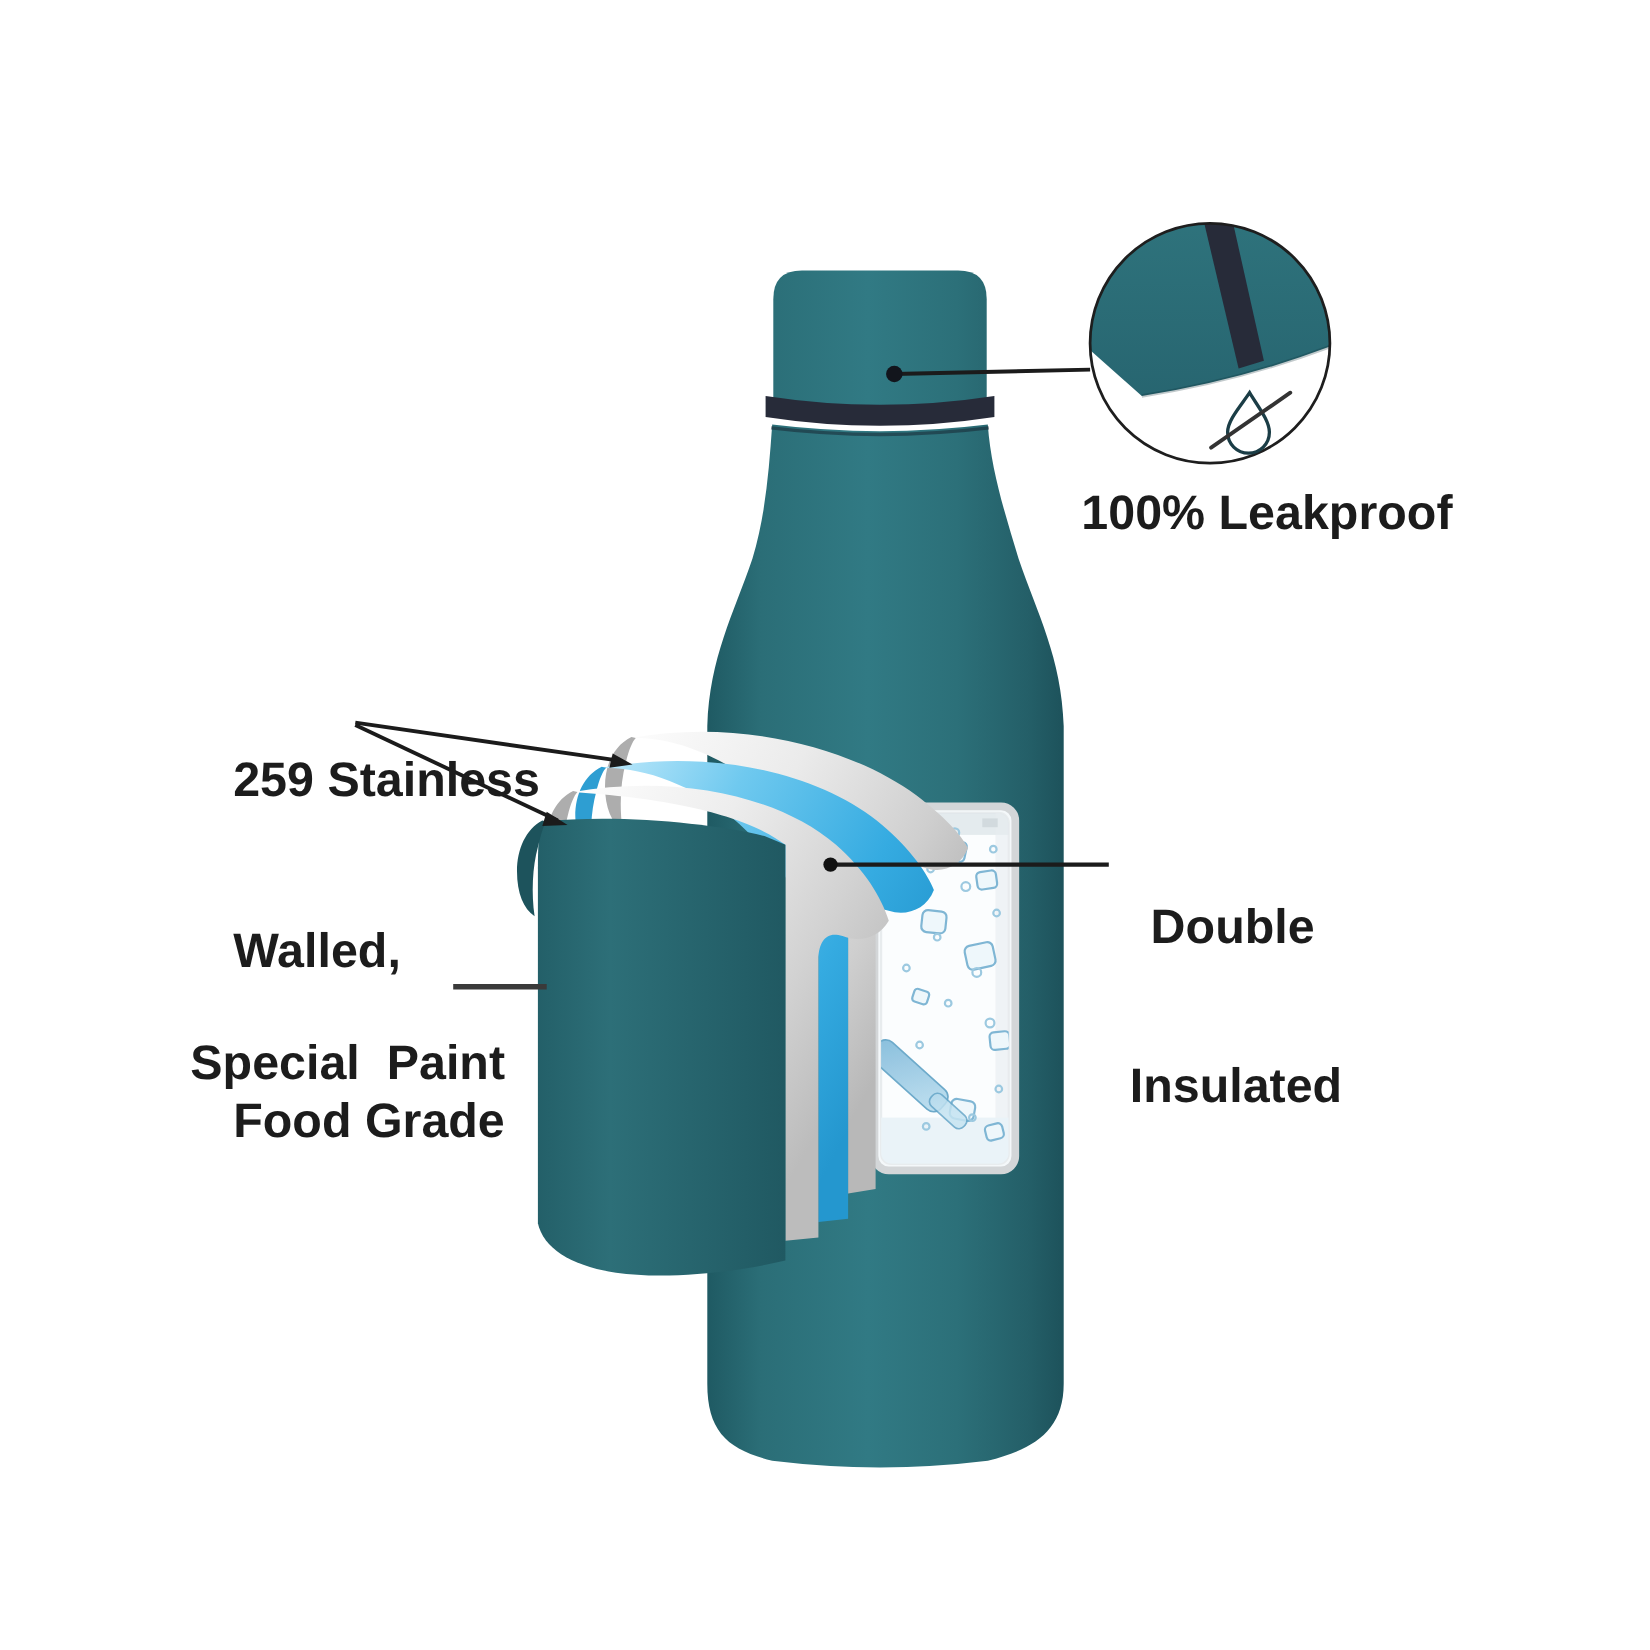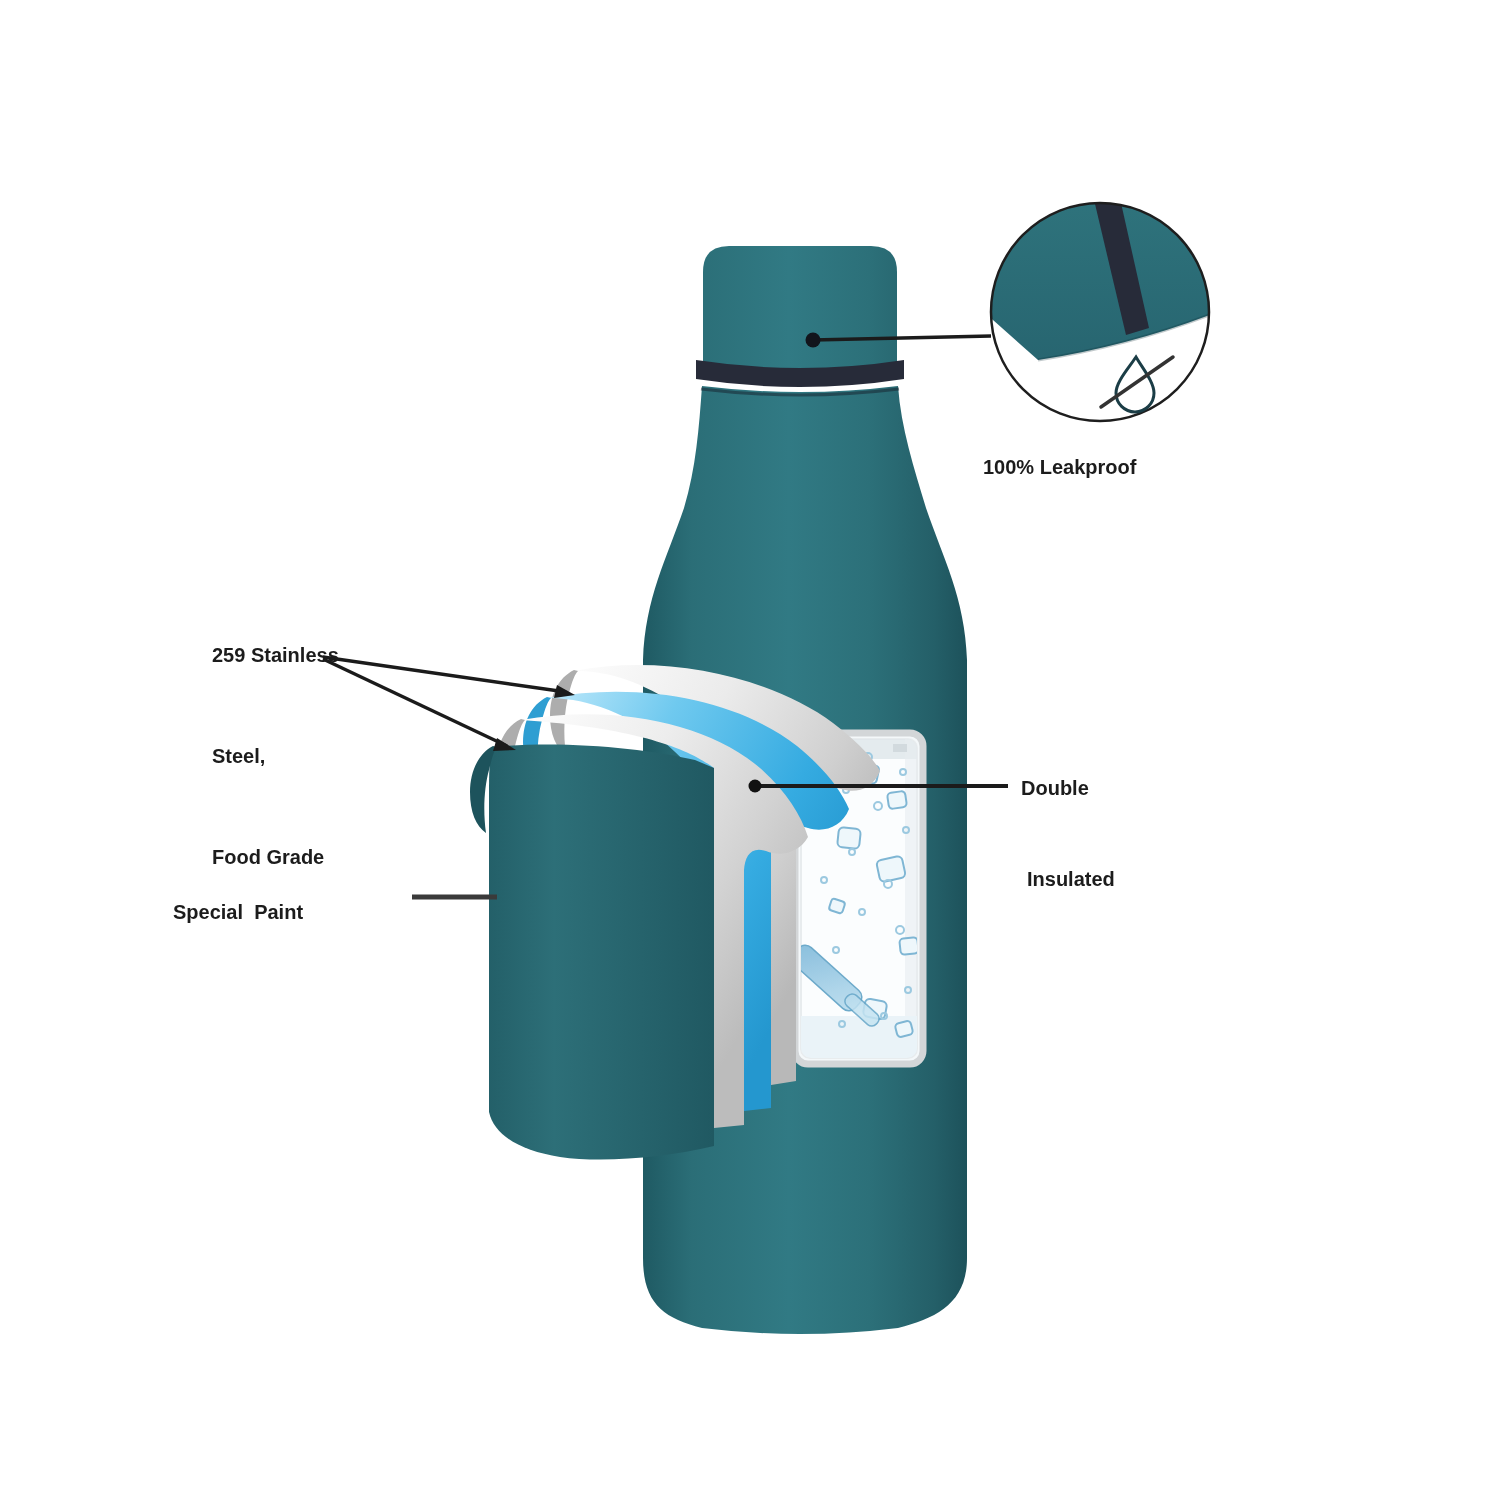--- a/index.html
+++ b/index.html
@@ -7,32 +7,32 @@
     position:relative;
     width:1500px;height:1500px;
     background:var(--background,#ffffff);
     overflow:hidden;
     font-family:"Liberation Sans","DejaVu Sans",sans-serif;
   }
   .canvas svg{position:absolute;left:0;top:0;}
   .label{
     position:absolute;
     font-weight:bold;
-    font-size:20px;
+    font-size:44px;
     color:var(--text,#1c1c1c);
     white-space:pre;
     letter-spacing:0px;
   }
   .label .line{display:block;}
   .lbl-stainless{left:212px;top:582px;}
   .lbl-stainless .line{line-height:55px;}
   .lbl-paint{left:173px;top:844px;}
   .lbl-paint .line{line-height:45px;}
   .lbl-insulation{left:1013px;top:720px;}
-  .lbl-insulation .line{line-height:45px;}
+  .lbl-insulation .line{line-height:45px;text-align:center;}
   .lbl-insulation .line.i1{margin-left:8px;}
   .lbl-insulation .line.i3{margin-left:14px;}
   .lbl-leakproof{left:983px;top:448px;line-height:38px;}
 </style>
 </head>
 <body>
 
 <div class="canvas">
 
   <svg width="1500" height="1500" viewBox="0 0 1500 1500">
@@ -233,21 +233,21 @@
                  C 1154,382 1143,369 1136,357 Z" fill="#ffffff" stroke="#1b3d46" stroke-width="3"></path>
         <line x1="1101" y1="407" x2="1173" y2="357" stroke="#333333" stroke-width="3.5" stroke-linecap="round"></line>
       </g>
     </g>
   </svg>
 
   <div class="label lbl-leakproof">100% Leakproof</div>
 
   <div class="label lbl-stainless">
     <span class="line">259 Stainless</span>
-    <span class="line">Steel,</span>
+    <span class="line">Walled,</span>
     <span class="line">Food Grade</span>
   </div>
 
   <div class="label lbl-paint">
     <span class="line">Special  Paint</span>
   </div>
 
   <div class="label lbl-insulation">
     <span class="line i1">Double</span>
     <span class="line i3">Insulated</span>

